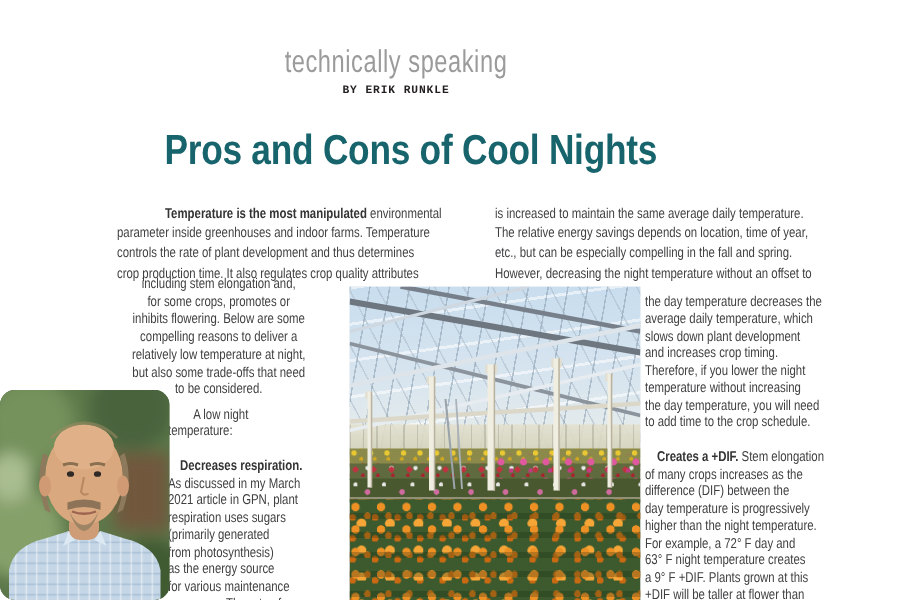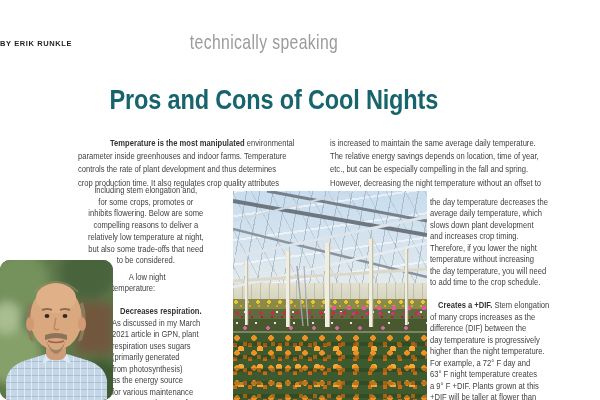--- a/index.html
+++ b/index.html
@@ -8,22 +8,22 @@
     background:#ffffff; font-family:"Liberation Sans", sans-serif;
     color:#414042; -webkit-font-smoothing:antialiased;
   }
   
   .kicker{
     position:absolute; left:0; top:29px; width:704px; text-align:center;
     font-size:21px; line-height:26px; font-weight:300; color:#9b9b9b;
     transform:scaleX(0.75); transform-origin:0 0; letter-spacing:0.5px;
   }
   .byline{
-    position:absolute; left:0; top:39px; width:528px; 
-    font-family:Liberation Sans, sans-serif; font-weight:700; font-size:7.5px;
+    position:absolute; left:0; top:57px; width:528px; text-align:center;
+    font-family:Liberation Mono, monospace; font-weight:700; font-size:7.5px;
     letter-spacing:0.6px; color:#231f20;
   }
   .title{
     position:absolute; left:0; top:84px; width:652px; margin:0; text-align:center;
     font-size:28px; line-height:32px; font-weight:700; color:#17646d;
     transform:scaleX(0.84); transform-origin:0 0; letter-spacing:-0.2px;
   }
   
   .txt{
     position:absolute; white-space:pre-line; font-size:9.5px;

